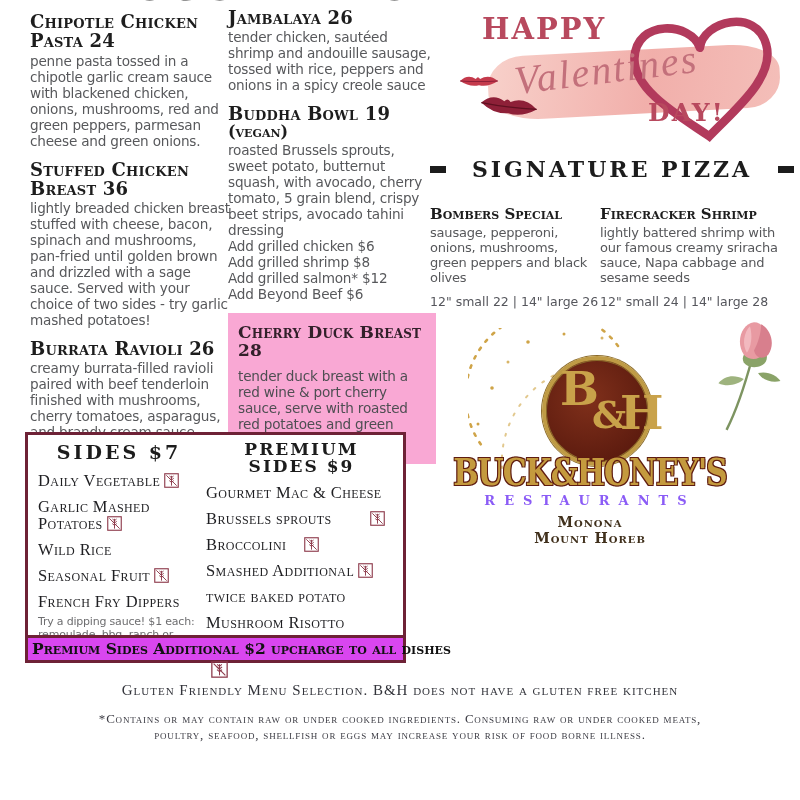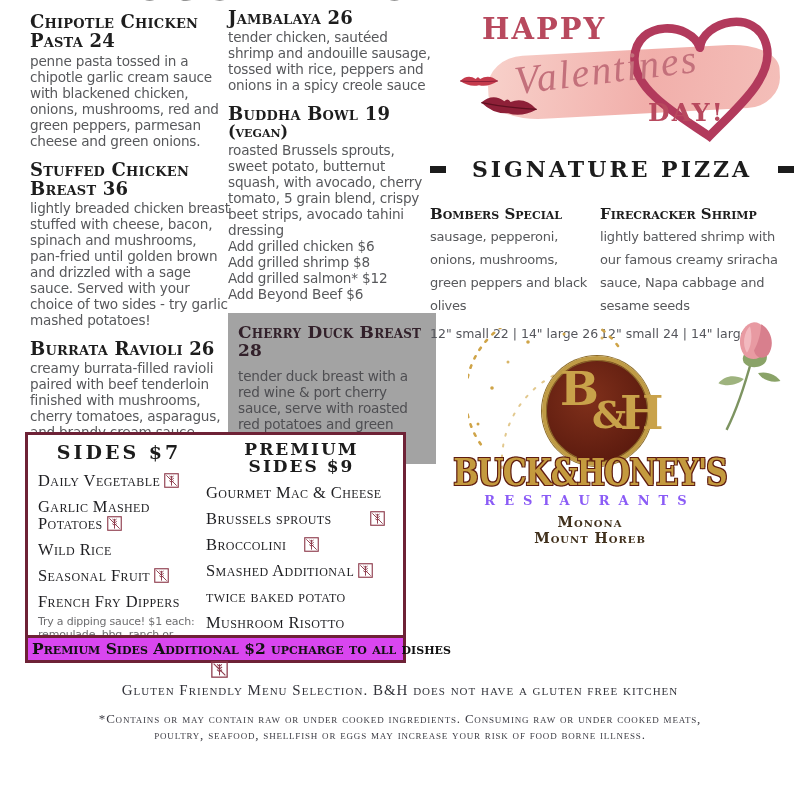--- a/index.html
+++ b/index.html
@@ -16,50 +16,50 @@
   .col-left  { position:absolute; left:30px;  top:12px; width:200px; }
   .col-mid   { position:absolute; left:228px; top:8px;  width:208px; }
   .h-item { font-family:"DejaVu Serif",serif; font-weight:bold; font-variant:small-caps;
             font-size:18px; line-height:1.07; color:#1d1d1d; letter-spacing:.2px; }
   .h-sub  { font-family:"DejaVu Serif",serif; font-weight:bold; font-variant:small-caps;
             font-size:16px; line-height:1.05; color:#1d1d1d; }
   .desc { font-size:13.6px; line-height:16px; color:#57585b; margin-top:2px; letter-spacing:-.2px; }
   .entree { margin-bottom:11px; }
   .addon { font-size:13.6px; line-height:16px; color:#57585b; letter-spacing:-.2px; }
 
-  .featured-box { background:#a3a3a3; padding:10px 12px 16px 10px; margin-top:8px; }
+  .featured-box { background:#f9a8d4; padding:10px 12px 16px 10px; margin-top:8px; }
   .featured-box .h-item { color:#32202a; font-size:17px; }
   .featured-box .desc { margin-top:8px; color:#4e4e52; }
 
   
   .valentine { position:absolute; left:450px; top:6px; width:348px; height:150px; }
   .swash { position:absolute; left:38px; top:44px; width:292px; height:64px;
            background:linear-gradient(100deg,#f7cdc6,#f0a8a3 55%,#f3b9b3);
            border-radius:36px 50px 34px 54px / 30px 26px 30px 26px; transform:rotate(-3deg); opacity:.92; }
   .happy { position:absolute; left:32px; top:6px; font-family:"DejaVu Serif",serif; font-weight:bold;
            font-size:29px; letter-spacing:2px; color:#b8495e; }
   .vscript { position:absolute; left:64px; top:40px; font-family:"Liberation Serif",serif;
            font-style:italic; font-size:40px; color:#c3707b; transform:rotate(-7deg); letter-spacing:2px; }
   .day { position:absolute; left:198px; top:92px; font-family:"DejaVu Serif",serif; font-weight:bold;
            font-size:25px; letter-spacing:2px; color:#b8495e; }
   .heart { position:absolute; right:0; top:0; }
   .lips-u { position:absolute; left:8px; top:64px; }
   .lips-l { position:absolute; left:28px; top:84px; transform:rotate(7deg); }
 
   
   .pizza { position:absolute; left:430px; top:156px; width:364px; }
-  .pizza-head { display:flex; align-items:center; justify-content:flex-end; gap:26px; }
+  .pizza-head { display:flex; align-items:center; justify-content:space-between; gap:26px; }
   .pbar { width:32px; height:7px; background:#1c1c1c; }
   .pizza-title { font-family:"DejaVu Serif",serif; font-weight:bold; font-size:22px;
            letter-spacing:3px; color:#1c1c1c; white-space:nowrap; }
   .pizza-row { display:flex; gap:10px; margin-top:7px; }
   .pizza-col1 { width:160px; } .pizza-col2 { width:194px; }
   .pizza-name { font-family:"DejaVu Serif",serif; font-weight:bold; font-variant:small-caps;
            font-size:15px; color:#1d1d1d; white-space:nowrap;margin-top:16px; }
-  .pizza-desc { font-size:13px; line-height:23px; color:#57585b; margin-top:2px; letter-spacing:-.2px; }
+  .pizza-desc { font-size:13px; line-height:15px; color:#57585b; margin-top:2px; letter-spacing:-.2px; }
   .pizza-sizes { font-size:12.5px; color:#55565c; margin-top:9px; white-space:nowrap; }
 
   
   .logo { position:absolute; left:462px; top:328px; width:256px; height:212px; }
   .logo-circle { position:absolute; left:80px; top:28px; width:110px; height:110px; border-radius:50%;
           background:radial-gradient(circle at 42% 38%, #80301b, #5e1c0f 72%);
           border:4px solid #bf9b45; box-shadow:0 0 0 1px #8a6a2a, inset 0 0 0 1px #8a6a2a; }
   .mono { position:absolute; font-family:"DejaVu Serif",serif; font-weight:bold; color:#c9a24a; }
   .mono-b { left:14px; top:2px;  font-size:46px; }
   .mono-a { left:46px; top:32px; font-size:38px; }

